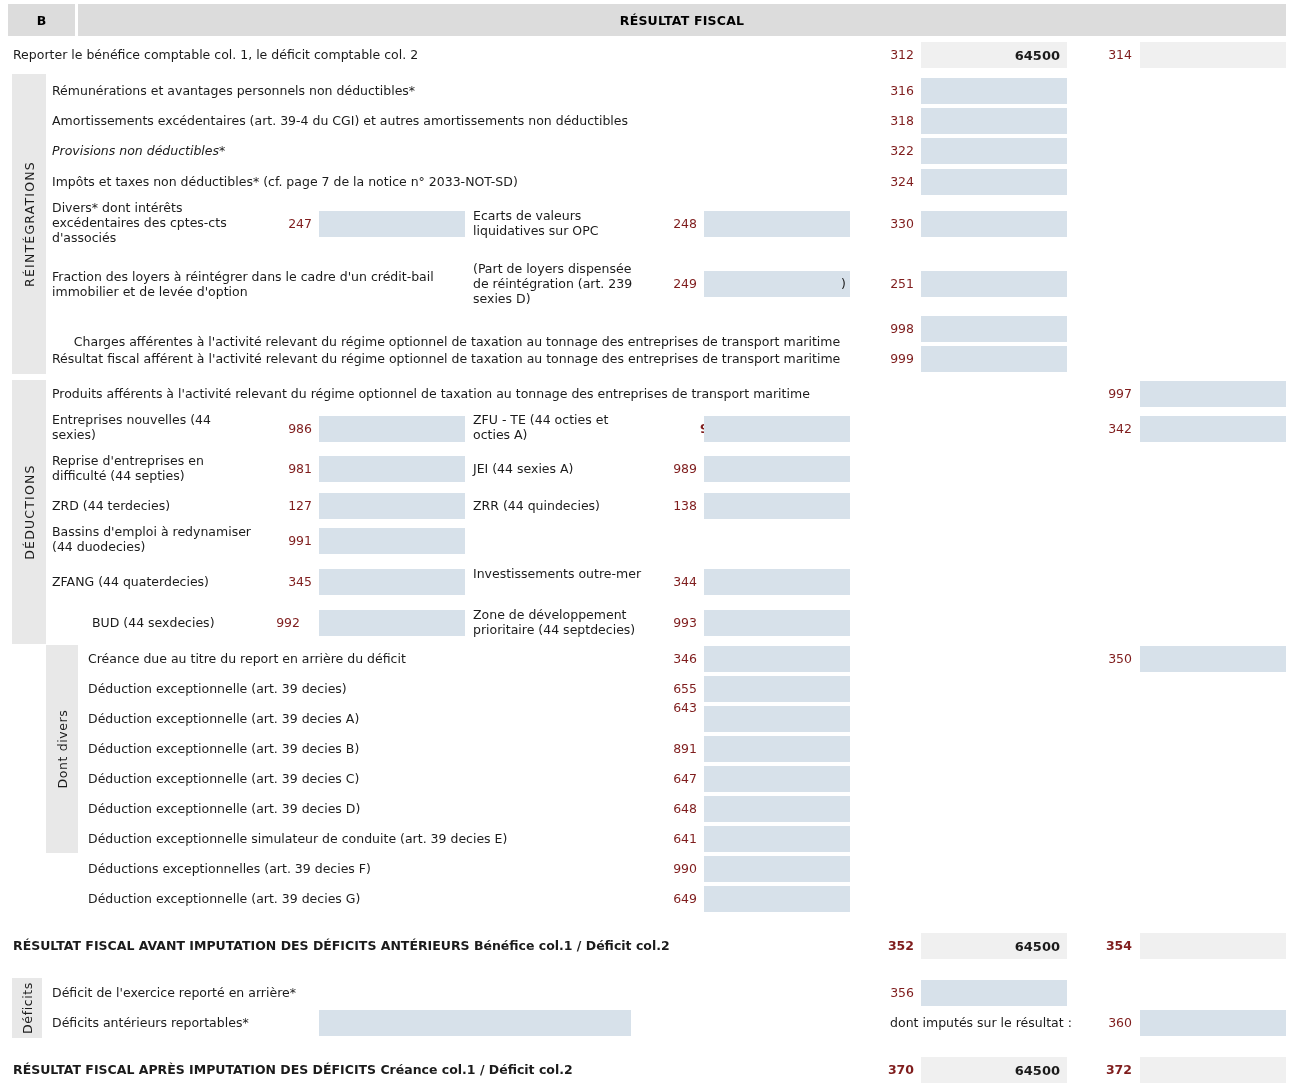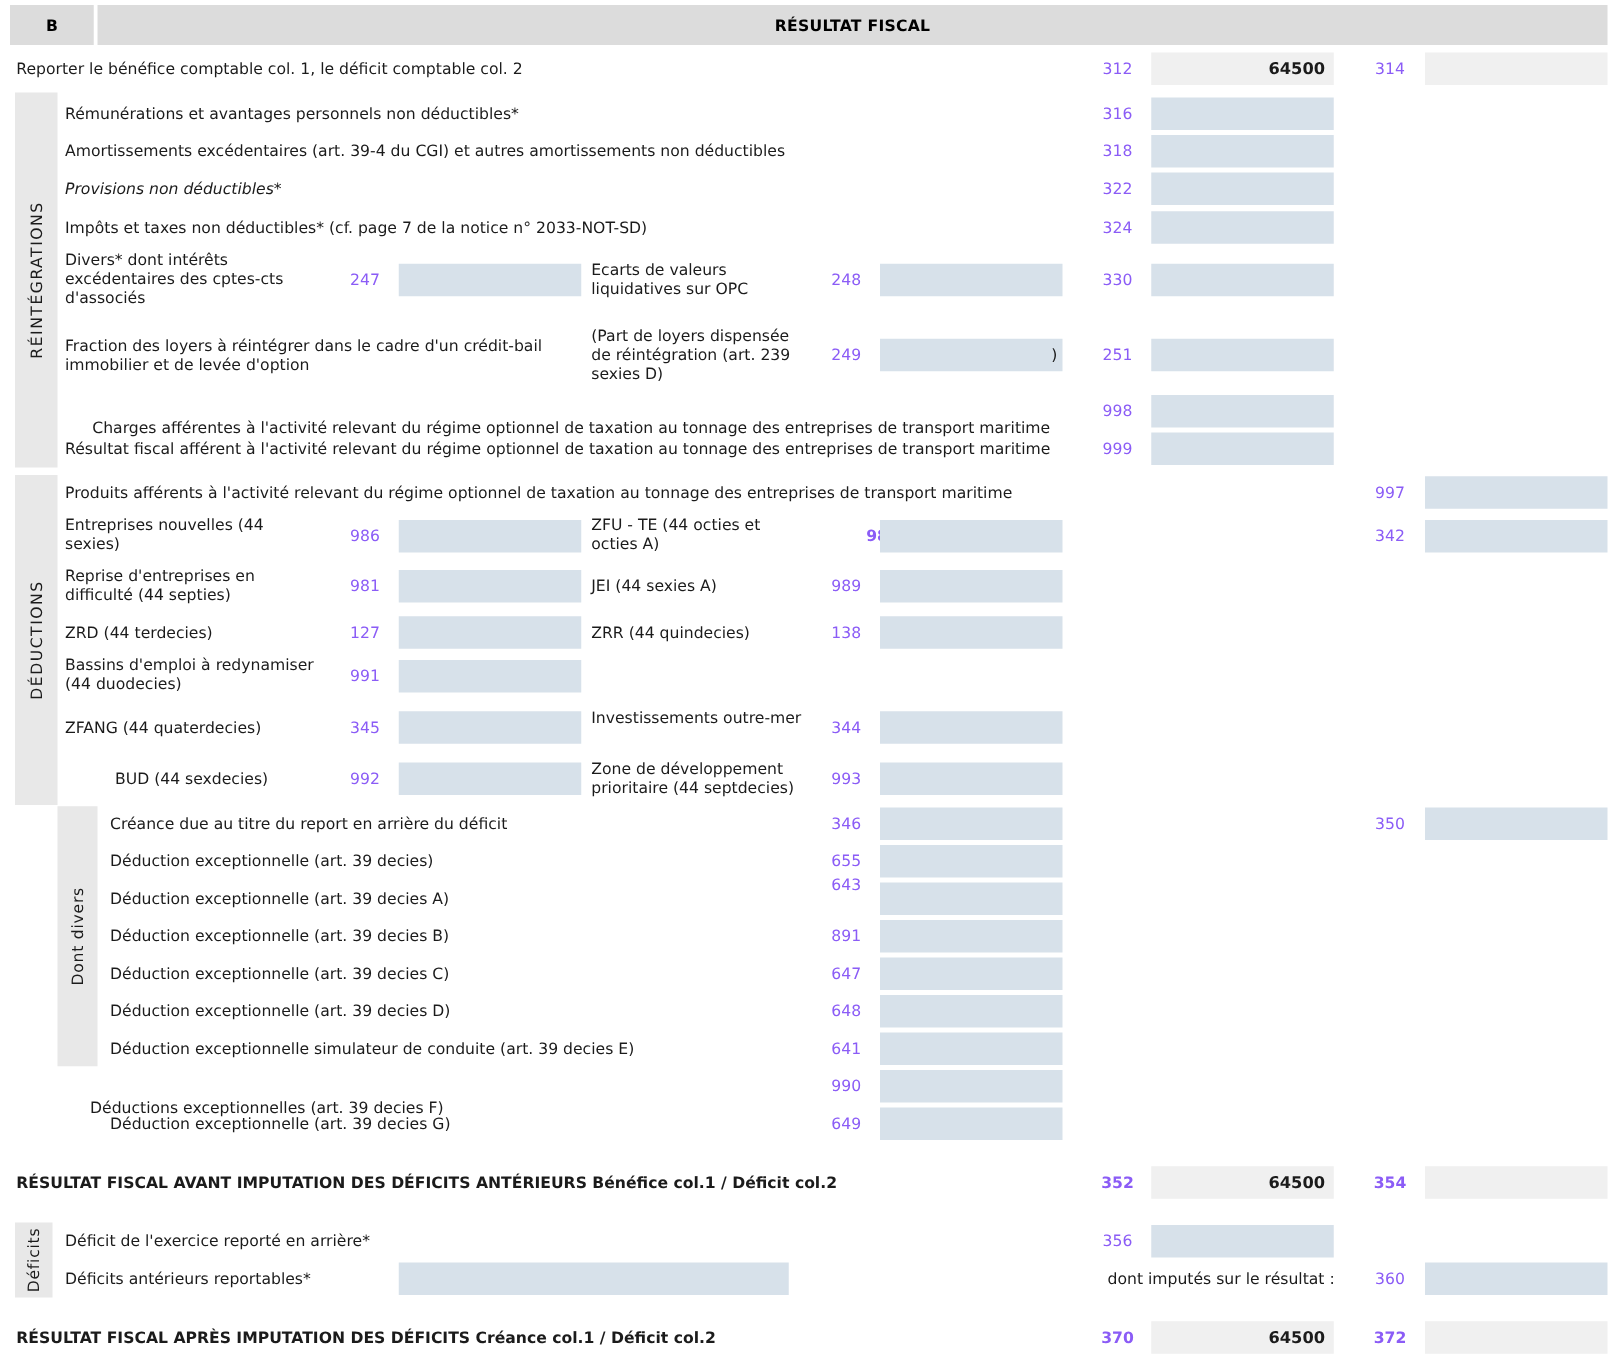--- a/index.html
+++ b/index.html
@@ -44,22 +44,22 @@
   .lbl {
     position: absolute;
     line-height: 15px;
     color: #1b1b1b;
     white-space: pre-line;
   }
   .lbl.bold { font-weight: bold; }
   .code {
     position: absolute;
     line-height: 15px;
-    text-align: center;
-    color: #8b5cf6;
+    text-align: right;
+    color: #7f1d1d;
   }
   .code.bold { font-weight: bold; }
 
   .fld {
     position: absolute;
     height: 26px;
     background: #d7e1ea;
     border: none;
   }
   .fld.ro {
@@ -242,21 +242,21 @@
 <div class="fld" style="left:319px; top:569px; width:146px;">
   <span class="val"></span>
 </div>
 <div class="lbl" style="left:473px; top:566px; width:175px;">Investissements outre-mer</div>
 <div class="code" style="left:657px; top:574px; width:40px;">344</div>
 <div class="fld" style="left:704px; top:569px; width:146px;">
   <span class="val"></span>
 </div>
 
 <div class="lbl" style="left:52px; top:615px; width:205px;margin-left:40px;">BUD (44 sexdecies)</div>
-<div class="code" style="left:272px; top:615px; width:40px;">992</div>
+<div class="code" style="left:260px; top:615px; width:40px;">992</div>
 <div class="fld" style="left:319px; top:610px; width:146px;">
   <span class="val"></span>
 </div>
 <div class="lbl" style="left:473px; top:607px; width:175px;">Zone de développement prioritaire (44 septdecies)</div>
 <div class="code" style="left:657px; top:615px; width:40px;">993</div>
 <div class="fld" style="left:704px; top:610px; width:146px;">
   <span class="val"></span>
 </div>
 
 <div class="band" style="left:46px; top:645px; width:32px; height:208px;">
@@ -302,21 +302,21 @@
 <div class="fld" style="left:704px; top:796px; width:146px;">
   <span class="val"></span>
 </div>
 
 <div class="lbl" style="left:88px; top:831px; width:545px;">Déduction exceptionnelle simulateur de conduite (art. 39 decies E)</div>
 <div class="code" style="left:657px; top:831px; width:40px;">641</div>
 <div class="fld" style="left:704px; top:826px; width:146px;">
   <span class="val"></span>
 </div>
 
-<div class="lbl" style="left:72px; top:861px; width:545px;margin-top:17px;">Déductions exceptionnelles (art. 39 decies F)</div>
+<div class="lbl" style="left:88px; top:861px; width:545px;">Déductions exceptionnelles (art. 39 decies F)</div>
 <div class="code" style="left:657px; top:861px; width:40px;">990</div>
 <div class="fld" style="left:704px; top:856px; width:146px;">
   <span class="val"></span>
 </div>
 
 <div class="lbl" style="left:88px; top:891px; width:545px;">Déduction exceptionnelle (art. 39 decies G)</div>
 <div class="code" style="left:657px; top:891px; width:40px;">649</div>
 <div class="fld" style="left:704px; top:886px; width:146px;">
   <span class="val"></span>
 </div>
@@ -338,21 +338,21 @@
 <div class="lbl" style="left:52px; top:985px; width:500px;">Déficit de l'exercice reporté en arrière*</div>
 <div class="code" style="left:874px; top:985px; width:40px;">356</div>
 <div class="fld" style="left:921px; top:980px; width:146px;">
   <span class="val"></span>
 </div>
 
 <div class="lbl" style="left:52px; top:1015px; width:260px;">Déficits antérieurs reportables*</div>
 <div class="fld" style="left:319px; top:1010px; width:312px;">
   <span class="val"></span>
 </div>
-<div class="lbl" style="left:886px; top:1015px; width:190px; text-align:left;">dont imputés sur le résultat :</div>
+<div class="lbl" style="left:886px; top:1015px; width:190px; text-align:center;">dont imputés sur le résultat :</div>
 <div class="code" style="left:1092px; top:1015px; width:40px;">360</div>
 <div class="fld" style="left:1140px; top:1010px; width:146px;">
   <span class="val"></span>
 </div>
 
 <div class="lbl bold" style="left:13px; top:1062px; width:850px;">RÉSULTAT FISCAL APRÈS IMPUTATION DES DÉFICITS Créance col.1 / Déficit col.2</div>
 <div class="code bold" style="left:874px; top:1062px; width:40px;">370</div>
 <div class="fld ro" style="left:921px; top:1057px; width:146px;">
   <span class="val">64500</span>
 </div>

